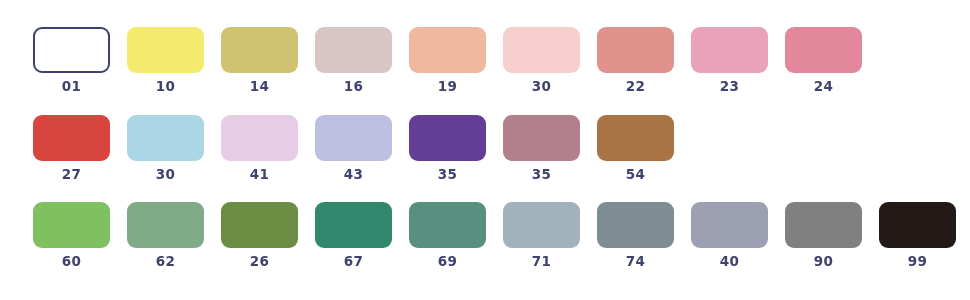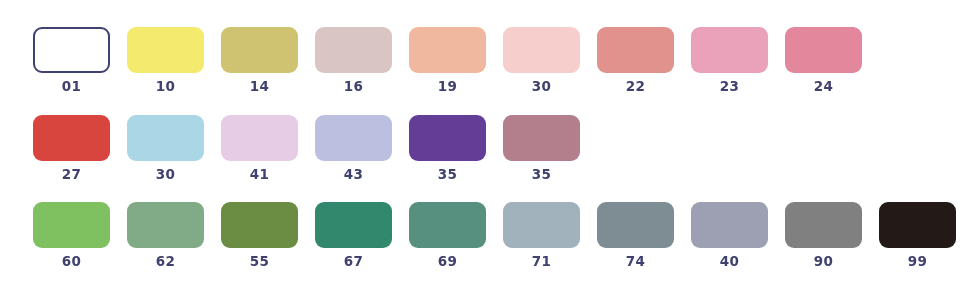--- a/index.html
+++ b/index.html
@@ -113,33 +113,37 @@
         <div class="chip-label">43</div>
       </div>
       <div class="swatch-cell">
         <div class="chip" style="background: rgb(100, 61, 151);"></div>
         <div class="chip-label">35</div>
       </div>
       <div class="swatch-cell">
         <div class="chip" style="background: rgb(180, 127, 140);"></div>
         <div class="chip-label">35</div>
       </div>
+      <div class="swatch-cell">
+        <div class="chip" style="background: rgb(168, 116, 69);"></div>
+        <div class="chip-label">54</div>
+      </div>
     </div>
     <div class="row">
       <div class="swatch-cell">
         <div class="chip" style="background: rgb(127, 192, 97);"></div>
         <div class="chip-label">60</div>
       </div>
       <div class="swatch-cell">
         <div class="chip" style="background: rgb(129, 171, 135);"></div>
         <div class="chip-label">62</div>
       </div>
       <div class="swatch-cell">
         <div class="chip" style="background: rgb(107, 140, 67);"></div>
-        <div class="chip-label">55</div>
+        <div class="chip-label">26</div>
       </div>
       <div class="swatch-cell">
         <div class="chip" style="background: rgb(49, 136, 108);"></div>
         <div class="chip-label">67</div>
       </div>
       <div class="swatch-cell">
         <div class="chip" style="background: rgb(88, 144, 127);"></div>
         <div class="chip-label">69</div>
       </div>
       <div class="swatch-cell">

